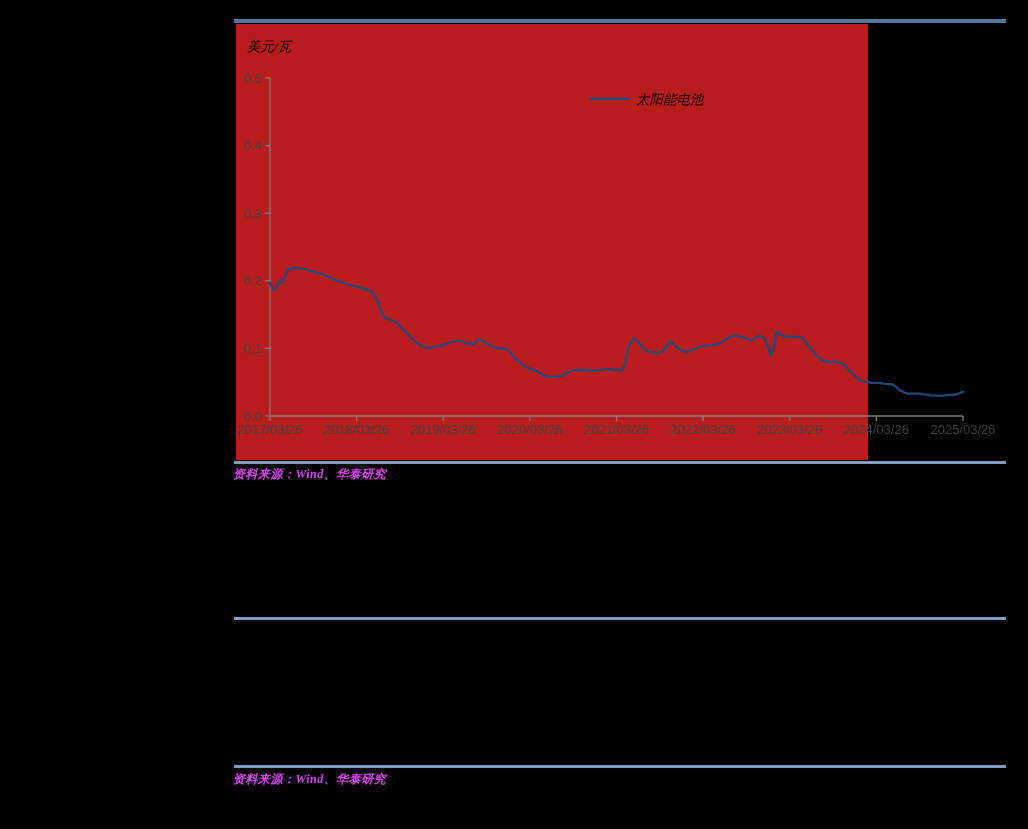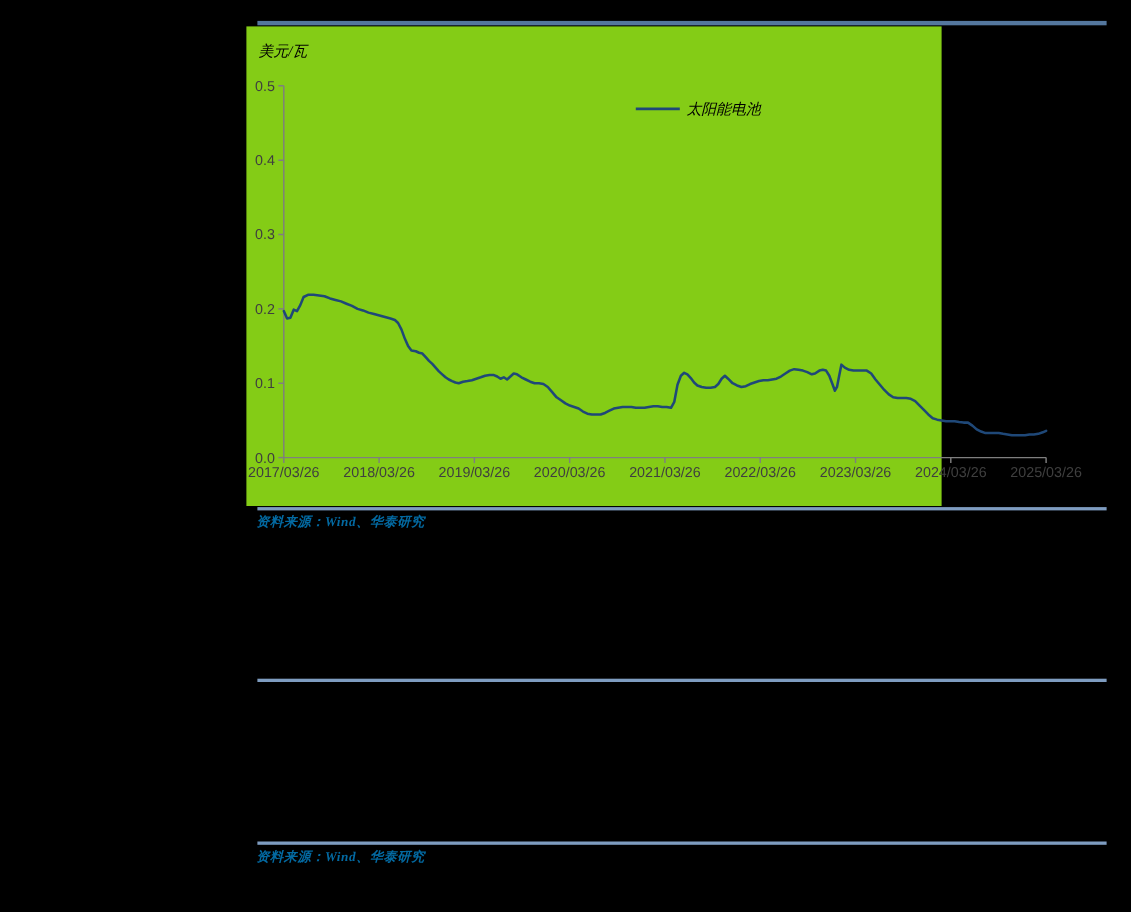--- a/index.html
+++ b/index.html
@@ -8,28 +8,28 @@
     background:#000;overflow:hidden;
     font-family:"Liberation Sans",sans-serif;
   }
   .rule{position:absolute;left:234px;width:772px;}
   .rule-top{top:19px;height:4px;background:#54779E;}
   .rule-div{height:3px;background:#7E9CC0;}
   .rule-1{top:461px;}
   .rule-2{top:617px;}
   .rule-3{top:765px;}
   .panel{
-    position:absolute;left:224px;top:24px;width:632px;height:436px;
-    background:#84cc16;
+    position:absolute;left:236px;top:24px;width:632px;height:436px;
+    background:#b91c1c;
   }
   .source{
     position:absolute;left:233px;
     font-family:"Liberation Serif",serif;
     font-style:italic;font-weight:bold;
-    font-size:12px;line-height:14px;color:#0369a1;letter-spacing:0.5px;
+    font-size:12px;line-height:14px;color:#d946ef;letter-spacing:0.5px;
   }
   .source-1{top:467px;}
   .source-2{top:772px;}
   svg text{user-select:none;}
   .ticklab{font-family:"Liberation Sans",sans-serif;font-size:13px;fill:#3F3F3F;}
   .cjk{font-family:"Liberation Serif",serif;font-style:italic;fill:#000;font-size:13.5px;}
 </style>
 </head>
 <body>
 

